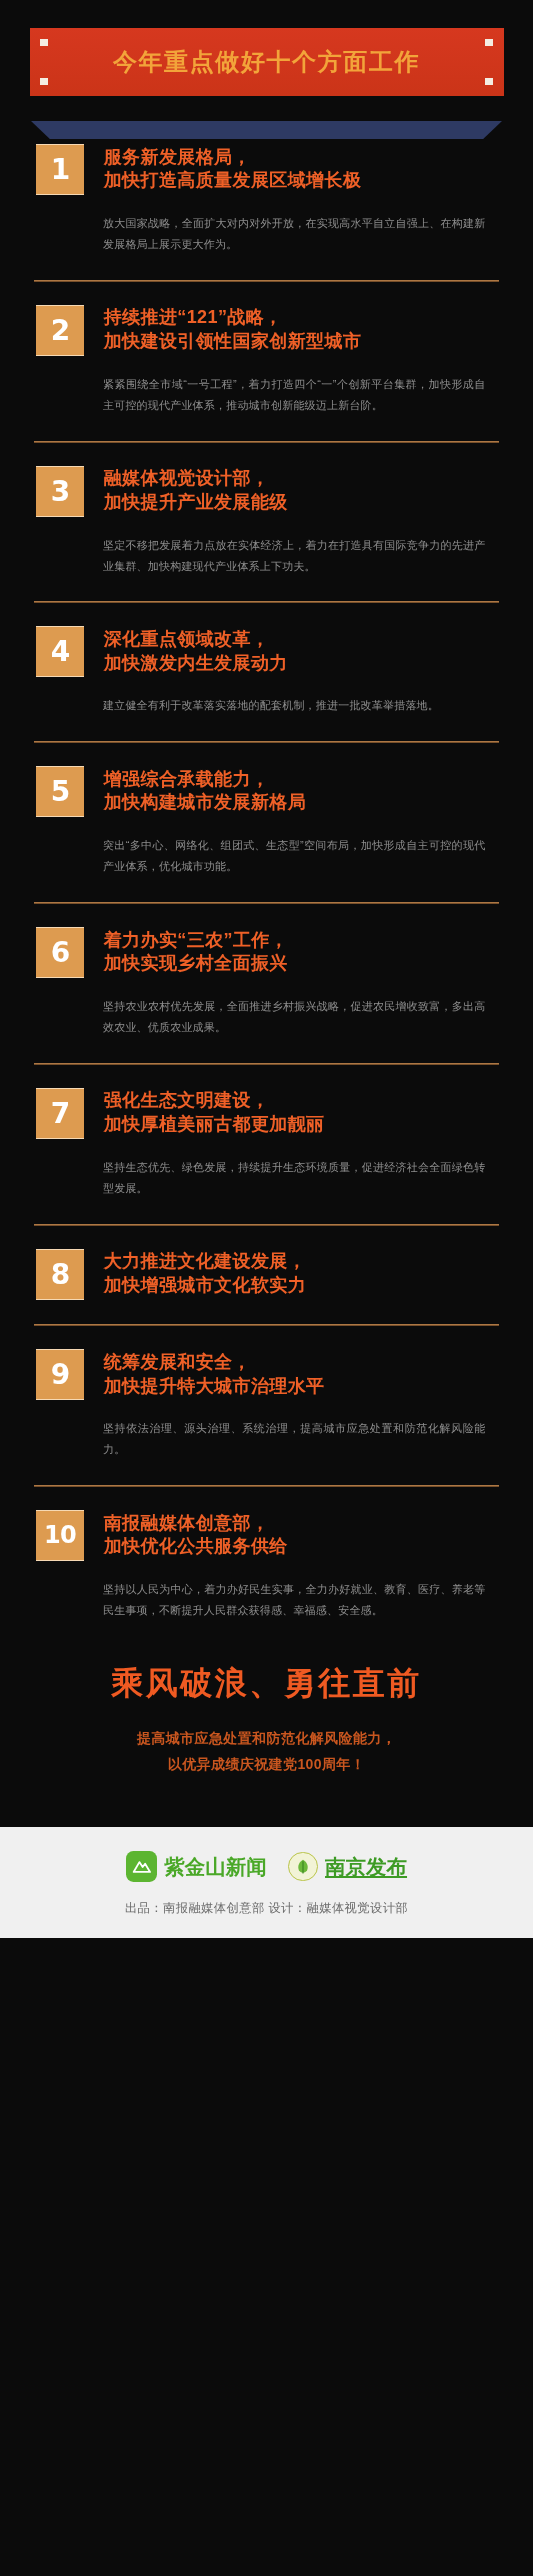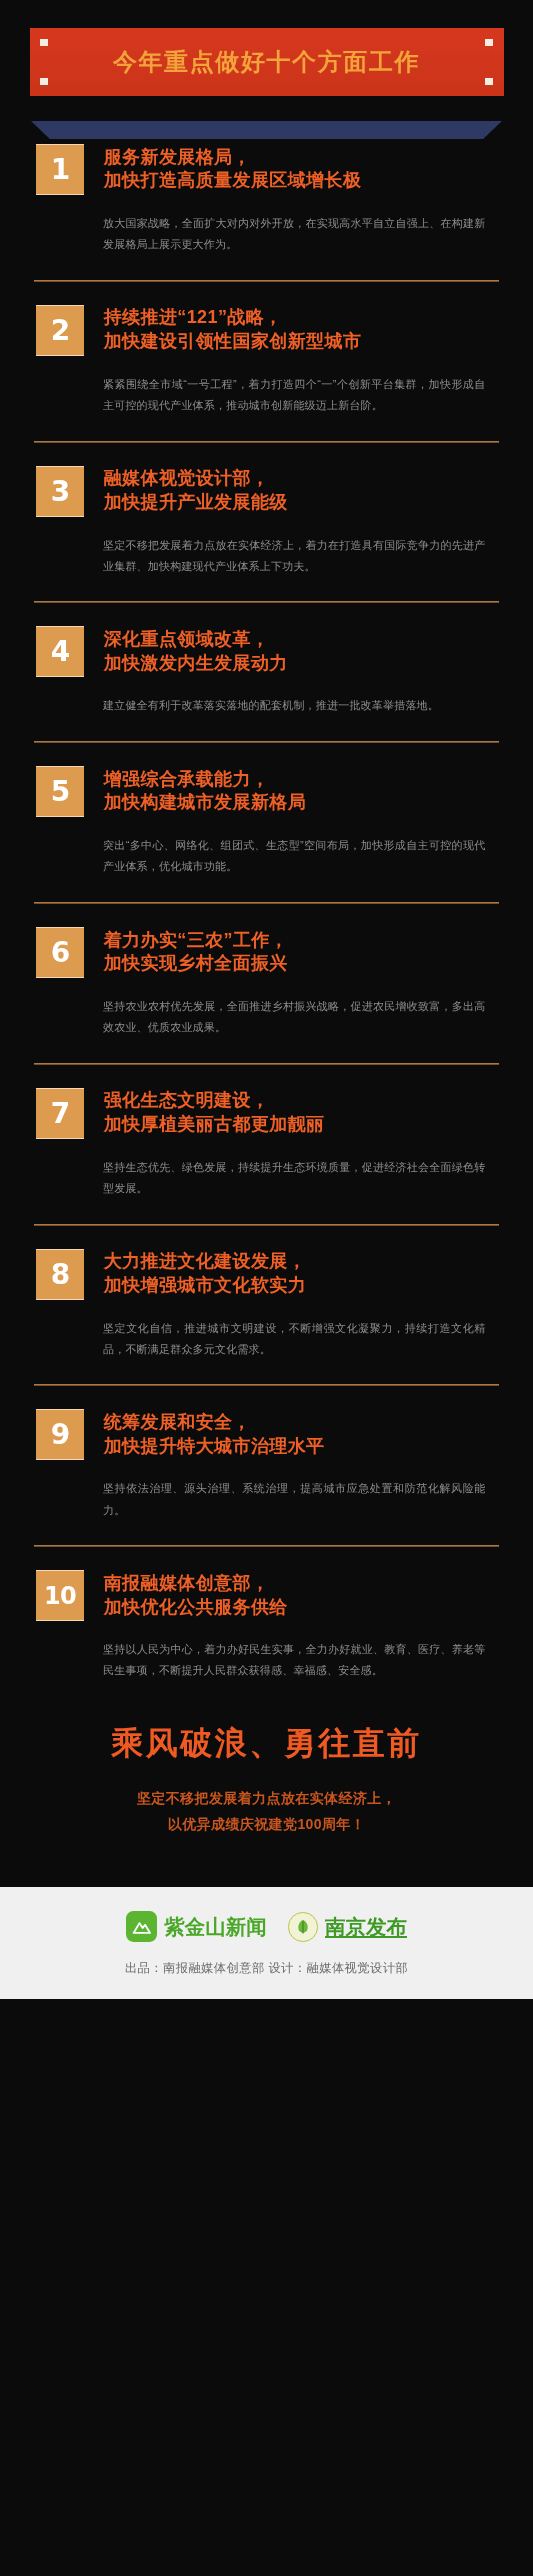--- a/index.html
+++ b/index.html
@@ -281,21 +281,20 @@
     <div class="divider"></div>
 
     <div class="item">
       <div class="item-head">
         <div class="badge">8</div>
         <div class="headline">
           <div class="headline-line">大力推进文化建设发展，</div>
           <div class="headline-line">加快增强城市文化软实力</div>
         </div>
       </div>
-      <div class="body">坚定文化自信，推进城市文明建设，不断增强文化凝聚力，持续打造文化精品，不断满足群众多元文化需求。</div>
     </div>
     <div class="divider"></div>
 
     <div class="item">
       <div class="item-head">
         <div class="badge">9</div>
         <div class="headline">
           <div class="headline-line">统筹发展和安全，</div>
           <div class="headline-line">加快提升特大城市治理水平</div>
         </div>
@@ -312,21 +311,21 @@
           <div class="headline-line">加快优化公共服务供给</div>
         </div>
       </div>
       <div class="body">坚持以人民为中心，着力办好民生实事，全力办好就业、教育、医疗、养老等民生事项，不断提升人民群众获得感、幸福感、安全感。</div>
     </div>
 
   </div>
 
   <div class="slogan">
     <div class="slogan-main">乘风破浪、勇往直前</div>
-    <div class="slogan-sub">坚定不移把发展着力点放在实体经济上，</div>
+    <div class="slogan-sub">提高城市应急处置和防范化解风险能力，</div>
     <div class="slogan-sub">以优异成绩庆祝建党100周年！</div>
   </div>
 
   <div class="footer">
     <div class="logos">
       <div class="logo-unit">
         <span class="logo-mark-sq">
           <svg width="19.7" height="16.4" viewBox="0 0 24 20">
             <path d="M2 17 L9 5 L13 11 L16 7 L22 17 Z" fill="none" stroke="#ffffff" stroke-width="2.2" stroke-linejoin="round"></path>
           </svg>

